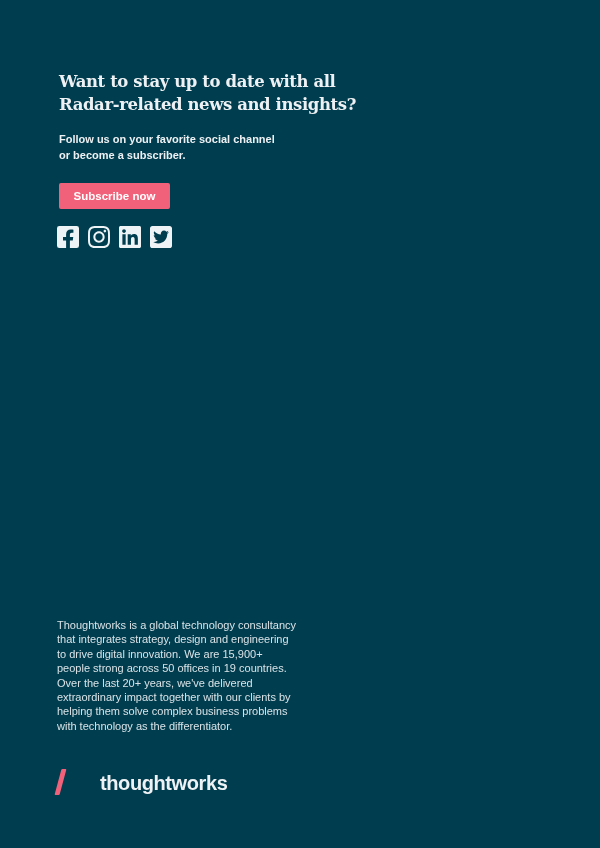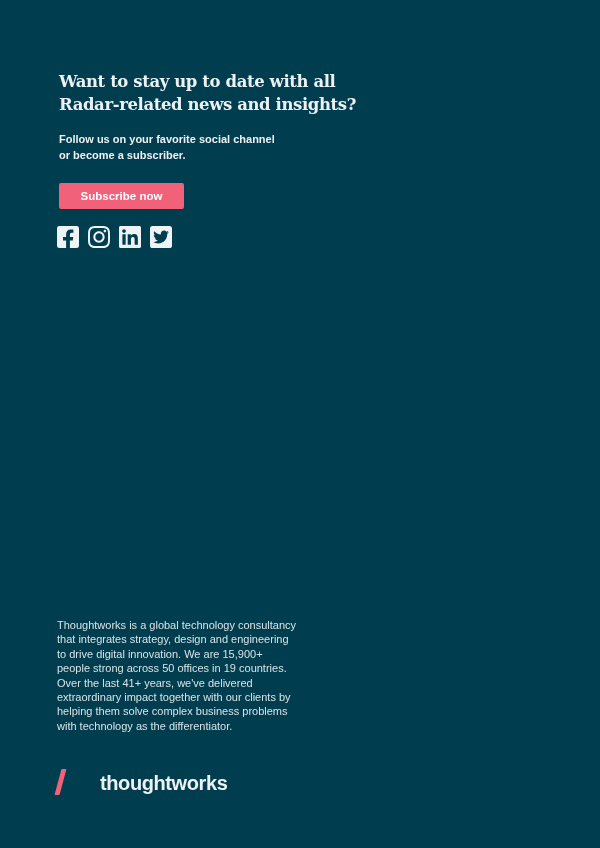--- a/index.html
+++ b/index.html
@@ -32,21 +32,21 @@
     font-weight: 700;
     font-size: 11px;
     line-height: 15.5px;
     color: #edf1f3;
   }
   .subheading .s-line { display: block; }
   .subscribe-btn {
     position: absolute;
     left: 59px;
     top: 183px;
-    width: 125px;
+    width: 111px;
     height: 26px;
     background: #f2617a;
     color: #ffffff;
     border: none;
     border-radius: 2px;
     font-family: "Liberation Sans", sans-serif;
     font-weight: 700;
     font-size: 11.5px;
     display: flex;
     align-items: center;
@@ -141,21 +141,21 @@
         <path fill="#eef3f5" d="M400 32H48C21.5 32 0 53.5 0 80v352c0 26.5 21.5 48 48 48h352c26.5 0 48-21.5 48-48V80c0-26.5-21.5-48-48-48zm-48.9 158.8c.2 2.8.2 5.7.2 8.5 0 86.7-66 186.6-186.6 186.6-37.2 0-71.7-10.8-100.7-29.4 5.3.6 10.4.8 15.8.8 30.7 0 58.9-10.4 81.4-28-28.8-.6-53-19.5-61.3-45.5 10.1 1.5 19.2 1.5 29.6-1.2-30-6.1-52.5-32.5-52.5-64.4v-.8c8.7 4.9 18.9 7.9 29.6 8.3a65.447 65.447 0 0 1-29.2-54.6c0-12.2 3.2-23.4 8.9-33.1 32.3 39.8 80.8 65.8 135.2 68.6-9.3-44.5 24-80.6 64-80.6 18.9 0 35.9 7.9 47.9 20.7 14.8-2.8 29-8.3 41.6-15.8-4.9 15.2-15.2 28-28.8 36.1 13.2-1.4 26-5.1 37.8-10.2-8.9 13.1-20.1 24.7-32.9 34z"></path>
       </svg>
     </a>
   </div>
 
   <p class="about">
     <span class="a-line">Thoughtworks is a global technology consultancy</span>
     <span class="a-line">that integrates strategy, design and engineering</span>
     <span class="a-line">to drive digital innovation. We are 15,900+</span>
     <span class="a-line">people strong across 50 offices in 19 countries.</span>
-    <span class="a-line">Over the last 41+ years, we've delivered</span>
+    <span class="a-line">Over the last 20+ years, we've delivered</span>
     <span class="a-line">extraordinary impact together with our clients by</span>
     <span class="a-line">helping them solve complex business problems</span>
     <span class="a-line">with technology as the differentiator.</span>
   </p>
 
   <div class="logo">
     <span class="logo-slash"></span>
     <span class="logo-text">thoughtworks</span>
   </div>
 

